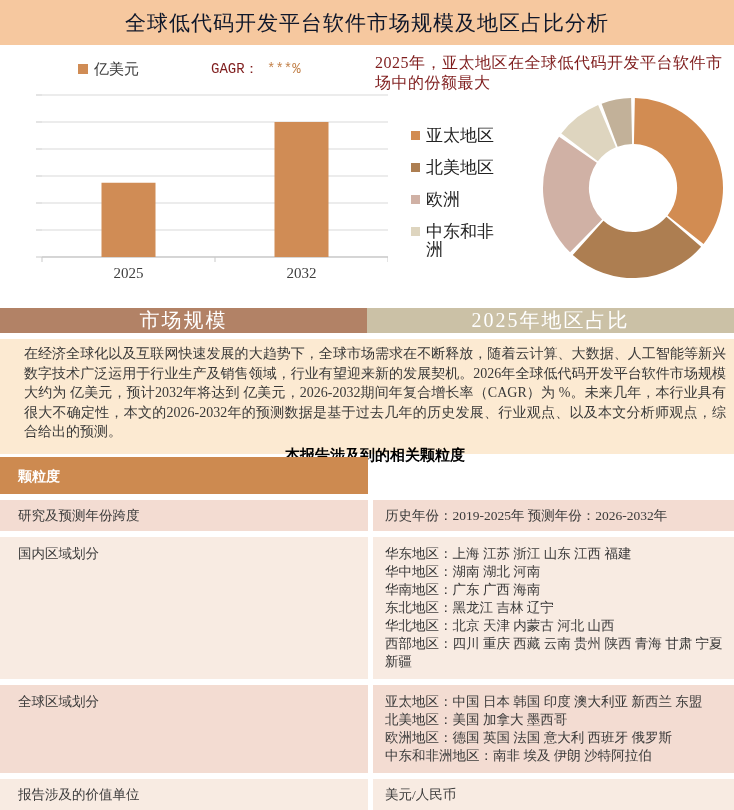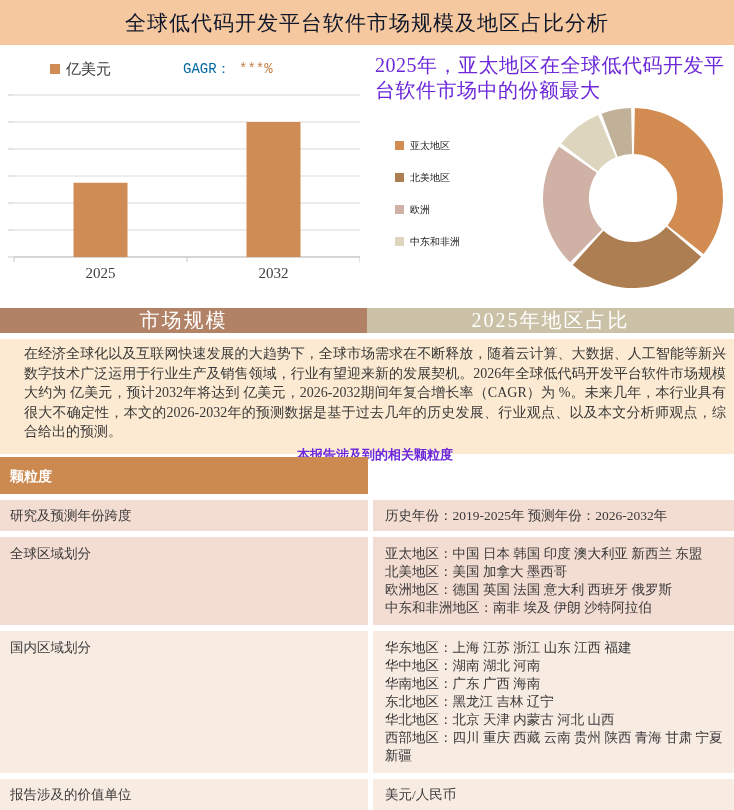--- a/index.html
+++ b/index.html
@@ -5,54 +5,54 @@
   html,body{margin:0;padding:0;}
   body{background:#fff;font-family:"Liberation Serif","DejaVu Serif",serif;color:#3a3a3a;}
   .page{position:relative;width:734px;height:810px;background:#fff;overflow:hidden;}
 
   
   .title-bar{height:45px;background:#f6c89f;display:flex;align-items:center;justify-content:center;}
   .title-bar h1{margin:0;font-size:21px;font-weight:normal;color:#0f172a;letter-spacing:1px;}
 
   
   .charts-row{display:flex;height:263px;background:#fff;}
-  .bar-panel{width:367px;padding-top:12px;box-sizing:border-box;}
+  .bar-panel{width:367px;padding-top:12px;box-sizing:border-box;padding-left:28px;}
   .legend-row{display:flex;align-items:center;height:24px;margin-left:50px;font-size:15px;}
   .legend-swatch{width:10px;height:10px;margin-right:6px;display:inline-block;}
   .cagr{margin-left:72px;font-family:"Liberation Mono","DejaVu Sans Mono",monospace;font-size:14px;}
-  .cagr .cagr-label{color:#0369a1;}
+  .cagr .cagr-label{color:#7f1d1d;}
   .cagr .cagr-value{color:#c28049;}
   .bar-chart-wrap{margin-top:6px;}
 
   .donut-panel{width:367px;box-sizing:border-box;padding-top:8px;}
-  .headline{font-size:20px;line-height:1.25;color:#6d28d9;padding:0 6px 0 8px;letter-spacing:0.5px;}
+  .headline{font-size:16px;line-height:1.25;color:#7f1d1d;padding:0 6px 0 8px;letter-spacing:0.5px;}
   .donut-area{display:flex;align-items:flex-start;}
   .donut-legend{margin-left:28px;margin-top:34px;width:118px;}
-  .dlegend-item{display:flex;align-items:flex-start;margin-bottom:14px;font-size:10px;line-height:18px;color:#222;}
+  .dlegend-item{display:flex;align-items:flex-start;margin-bottom:14px;font-size:17px;line-height:18px;color:#222;margin-left:16px;}
   .dlegend-marker{width:9px;height:9px;margin:4px 6px 0 0;flex:0 0 9px;}
   .dlegend-text{width:80px;}
   .donut-svg-wrap{margin-left:auto;margin-right:6px;}
 
   
   .banner-row{display:flex;height:25px;}
   .banner{flex:1;display:flex;align-items:center;justify-content:center;color:#fff;font-size:20px;letter-spacing:2px;}
   .banner-left{background:#b28266;}
   .banner-right{background:#cbc1a6;}
 
   
   .summary{background:#fcead2;margin-top:6px;padding:5px 8px 4px 24px;box-sizing:border-box;height:115px;}
   .summary p{margin:0;font-size:14px;line-height:19.5px;text-align:justify;color:#393939;}
-  .summary h2{margin:4px 0 0 0;text-align:center;font-size:13px;font-weight:bold;color:#6d28d9;font-family:"Liberation Sans","DejaVu Sans",sans-serif;}
+  .summary h2{margin:4px 0 0 0;text-align:center;font-size:15px;font-weight:bold;color:#000000;font-family:"Liberation Sans","DejaVu Sans",sans-serif;}
 
   
   .gtable{margin-top:3px;}
   .trow{display:grid;grid-template-columns:368px 1fr;column-gap:5px;margin-bottom:6px;}
   .trow:last-child{margin-bottom:0;}
   .thead .tcell{background:#cd8a50;color:#fff;font-weight:bold;font-family:"Liberation Sans","DejaVu Sans",sans-serif;font-size:14px;height:37px;display:flex;align-items:center;}
-  .tcell{padding-left:10px;box-sizing:border-box;font-size:13.5px;line-height:18px;}
+  .tcell{padding-left:18px;box-sizing:border-box;font-size:13.5px;line-height:18px;}
   .tcell.detail{padding-left:12px;}
   .row-a .tcell{background:#f3dcd2;}
   .row-b .tcell{background:#f8ebe2;}
   .trow.data .tcell{padding-top:8px;padding-bottom:8px;}
   .trow.r1 .tcell{height:31px;display:flex;align-items:center;padding-top:0;padding-bottom:0;}
   .trow.r2 .tcell{min-height:124px;}
   .trow.r3 .tcell{min-height:88px;}
   .trow.r4 .tcell{height:31px;display:flex;align-items:center;padding-top:0;padding-bottom:0;}
   .preline{white-space:pre-line;}
 </style>
@@ -156,36 +156,36 @@
   <div class="gtable">
     <div class="trow thead">
       <div class="tcell">颗粒度</div>
     </div>
 
     <div class="trow data r1 row-a">
       <div class="tcell">研究及预测年份跨度</div>
       <div class="tcell detail preline">历史年份：2019-2025年  预测年份：2026-2032年</div>
     </div>
 
-    <div class="trow data r3 row-a">
-      <div class="tcell">全球区域划分</div>
-      <div class="tcell detail preline">亚太地区：中国  日本  韩国  印度  澳大利亚  新西兰  东盟
-北美地区：美国  加拿大  墨西哥
-欧洲地区：德国  英国  法国  意大利  西班牙  俄罗斯
-中东和非洲地区：南非  埃及  伊朗  沙特阿拉伯</div>
-    </div>
-
     <div class="trow data r2 row-b">
       <div class="tcell">国内区域划分</div>
       <div class="tcell detail preline">华东地区：上海  江苏  浙江  山东  江西  福建
 华中地区：湖南  湖北  河南
 华南地区：广东  广西  海南
 东北地区：黑龙江  吉林  辽宁
 华北地区：北京  天津  内蒙古  河北  山西
 西部地区：四川  重庆  西藏  云南  贵州  陕西  青海  甘肃  宁夏  新疆</div>
+    </div>
+
+    <div class="trow data r3 row-a">
+      <div class="tcell">全球区域划分</div>
+      <div class="tcell detail preline">亚太地区：中国  日本  韩国  印度  澳大利亚  新西兰  东盟
+北美地区：美国  加拿大  墨西哥
+欧洲地区：德国  英国  法国  意大利  西班牙  俄罗斯
+中东和非洲地区：南非  埃及  伊朗  沙特阿拉伯</div>
     </div>
 
     <div class="trow data r4 row-b">
       <div class="tcell">报告涉及的价值单位</div>
       <div class="tcell detail">美元/人民币</div>
     </div>
 
   </div>
 
 </div>

